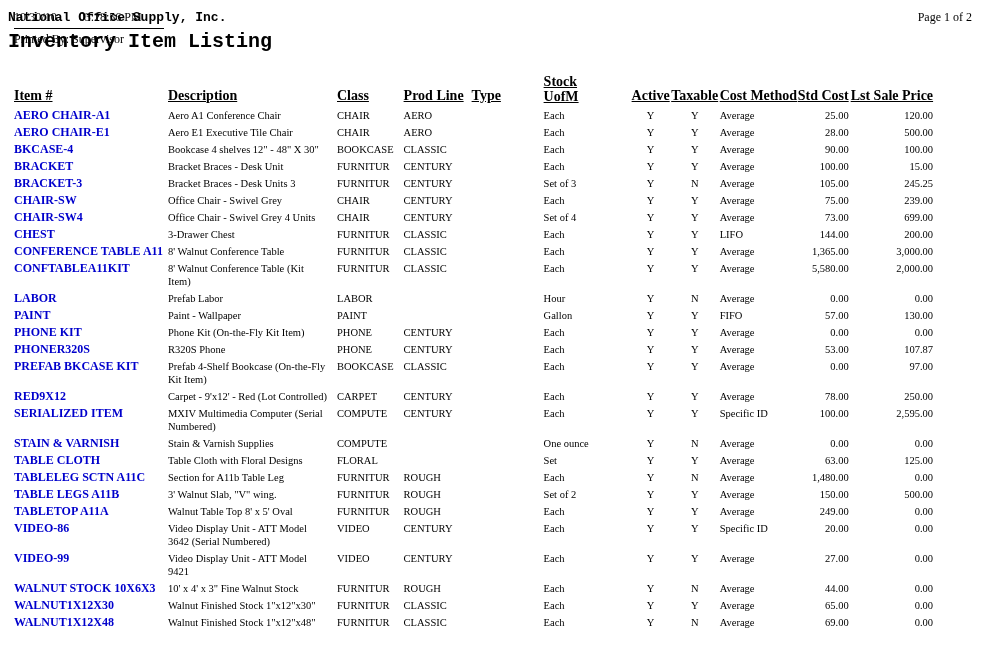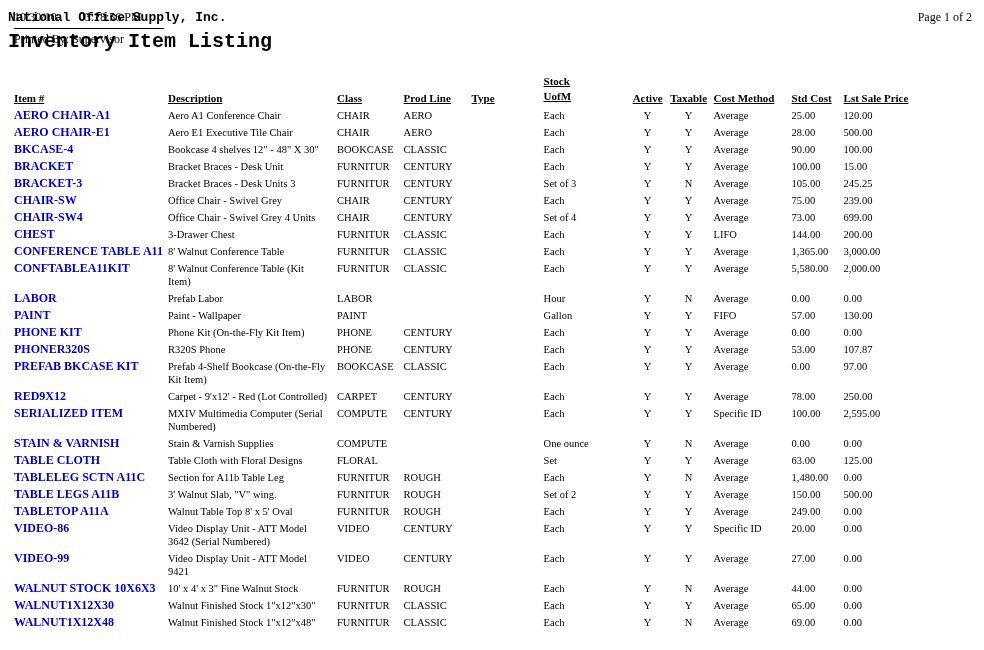--- a/index.html
+++ b/index.html
@@ -17,35 +17,35 @@
   .datetime .time { margin-left:22px; }
   .printed-by { border-top:1px solid #000; width:150px; margin-top:3px; padding-top:3px; white-space:nowrap;font-family:Liberation Serif, serif; }
   .hdr-center { text-align:left; padding-top:2px;font-family:Liberation Mono, monospace; }
   .company { font-weight:bold; font-size:13px; }
   .report-title { font-weight:bold; font-size:20px; margin-top:5px; }
   .hdr-right { position:absolute; right:4px; top:2px; font-size:12px; }
 
   
   table { border-collapse:collapse; table-layout:fixed; margin:16px 0 0 6px; }
   thead th {
-    font-size:11px; font-weight:bold; text-align:left;
+    font-size:14px; font-weight:bold; text-align:left;
     vertical-align:bottom; padding:0 0 3px 0; white-space:nowrap;
   }
   thead th.center { text-align:center; }
   thead th.right  { text-align:left; padding-right:2px; }
   .u { text-decoration:underline; }
   .stacked div { line-height:15px; }
   td {
     font-size:10.5px; vertical-align:top;
     padding:2px 10px 2px 0; line-height:13px;
     word-wrap:break-word;
   }
   td.col-item { color:#0000cc; font-weight:bold; font-size:12px; cursor:pointer; padding-right:4px; }
   td.col-active, td.col-taxable { text-align:center; padding-right:0; }
-  td.col-std_cost, td.col-lst_sale_price { padding-right:2px; white-space:nowrap; }
+  td.col-std_cost, td.col-lst_sale_price { text-align:right; padding-right:2px; white-space:nowrap; }
   td.col-class, td.col-prod_line, td.col-uofm, td.col-cost_method { white-space:nowrap; }
 </style>
 </head>
 <body>
 
 <div class="page">
 
   <div class="report-header">
     <div class="hdr-left">
       <div class="datetime">

